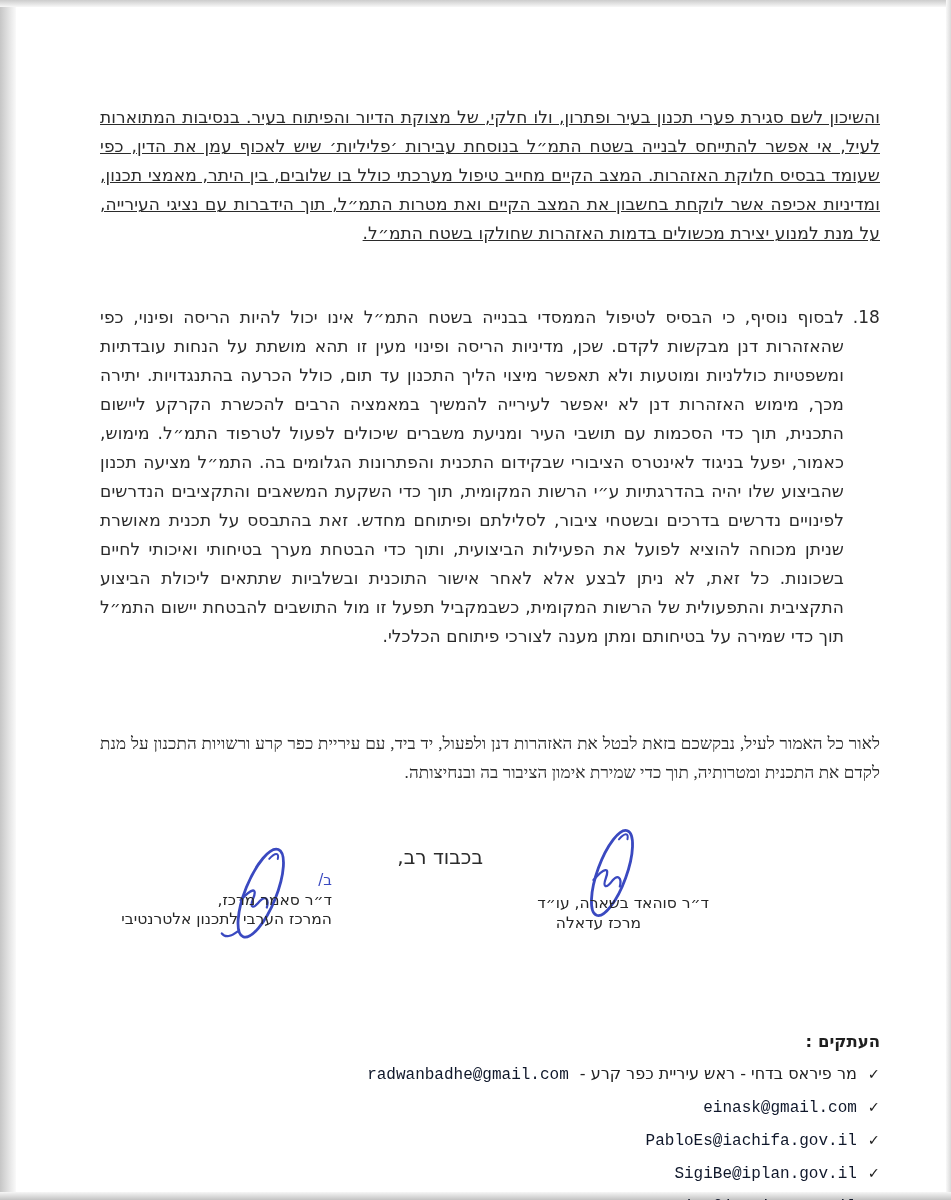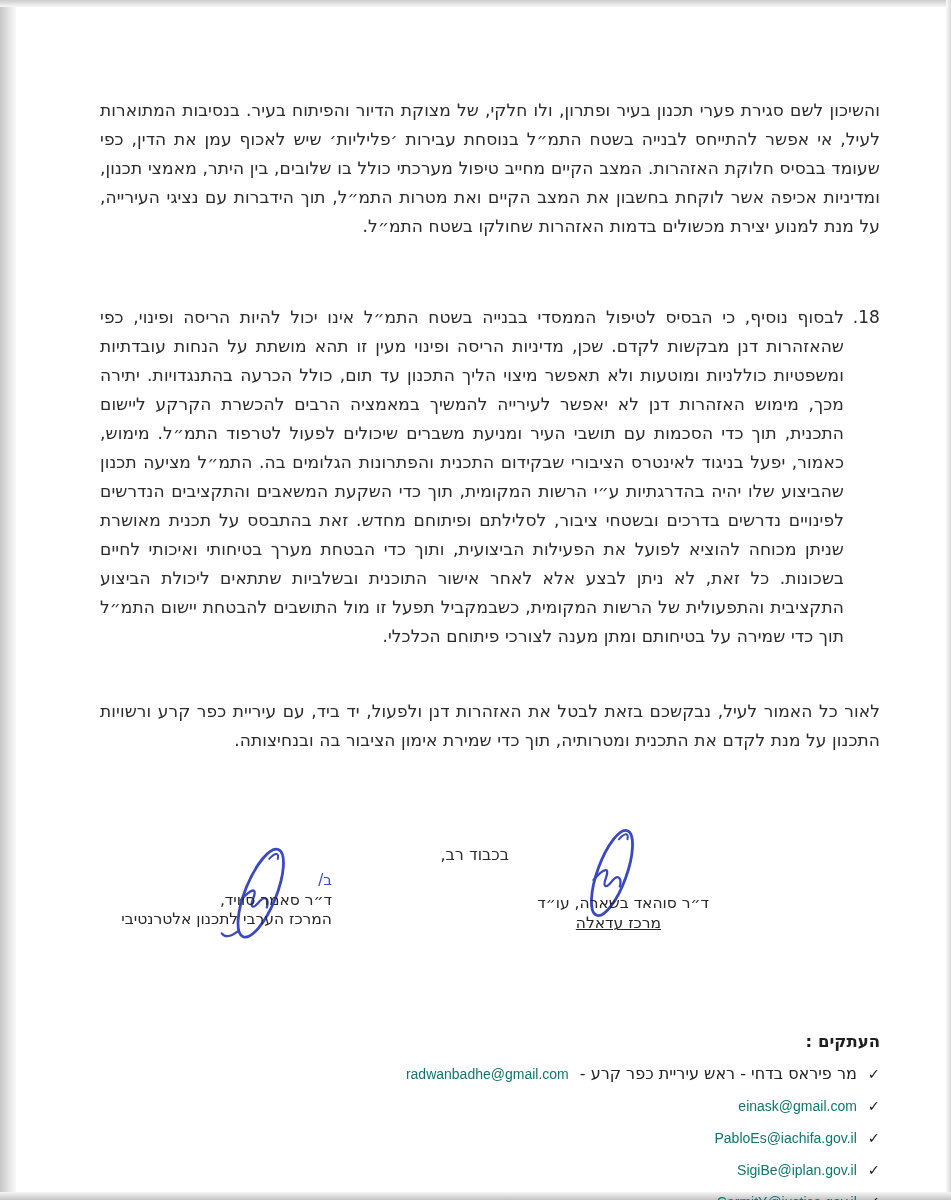--- a/index.html
+++ b/index.html
@@ -19,50 +19,50 @@
     background:linear-gradient(270deg,#dadada,#f9f9f9);}
   .edge-bottom{left:0;right:0;bottom:0;height:8px;
     background:linear-gradient(0deg,#c3c3c3,#f6f6f6);}
 
   .para{
     position:absolute;left:100px;width:780px;
     direction:rtl;text-align:justify;
     font-size:17px;line-height:29px;
     letter-spacing:0.1px;
   }
-  .p0{top:96px;}
+  .p0{top:103px;text-decoration:underline;}
   .p18{top:303px;display:flex;}
   .p18 .num{flex:0 0 36px;text-align:right;}
   .p18 .pbody{flex:1;text-align:justify;}
-  .p2{top:697px;}
+  .p2{top:729px;font-family:Liberation Serif, serif;}
 
   .salutation{
-    position:absolute;top:845px;right:442px;
-    direction:rtl;font-size:16px;
+    position:absolute;top:845px;right:468px;
+    direction:rtl;font-size:20px;
   }
 
   .sig{position:absolute;direction:rtl;text-align:right;
     font-size:15.5px;line-height:19.5px;color:#262626;}
   .sig-right{top:894px;right:242px;}
-  .sig-right .sig-org{margin-right:48px;text-decoration:underline;}
+  .sig-right .sig-org{margin-right:68px;}
   .sig-left{top:871px;right:619px;}
   .ink{color:#3a49c0;}
   .sig-prefix{font-size:15px;margin-left:6px;}
 
   .scribble{position:absolute;overflow:visible;}
   .scribble-right{left:576px;top:822px;width:72px;height:102px;}
   .scribble-left{left:220px;top:841px;width:80px;height:108px;}
 
   .copies{position:absolute;top:1032px;right:71px;direction:rtl;text-align:right;}
   .copies-heading{font-weight:bold;font-size:16.5px;margin-bottom:13px;margin-left:2px;color:#1f1f1f;}
   .copy-item{display:flex;direction:rtl;align-items:baseline;gap:11px;
     margin-bottom:13px;font-size:16px;line-height:19px;justify-content:flex-start;color:#222;}
   .check{font-size:14.5px;font-weight:bold;color:#1b1b1b;}
-  .copy-email{font-family:Liberation Sans, sans-serif;font-size:14px;
-    direction:ltr;unicode-bidi:embed;color:#0f766e;}
+  .copy-email{font-family:Liberation Mono, monospace;font-size:16px;
+    direction:ltr;unicode-bidi:embed;color:#0f172a;}
 </style>
 </head>
 <body>
 
 <div>
   <div class="edge edge-left"></div>
   <div class="edge-top edge"></div>
   <div class="edge edge-right"></div>
   <div class="edge edge-bottom"></div>
 
@@ -94,21 +94,21 @@
     <g fill="none" stroke="currentColor" stroke-linecap="round" transform="rotate(22 40 54)">
       <ellipse cx="40" cy="52" rx="15.5" ry="47" stroke-width="2.8"></ellipse>
       <path d="M24 66 C 30 50 35 48 35 60 C 35 70 39 70 42 60 C 45 52 50 54 51 63" stroke-width="2.3"></path>
       <path d="M35 17 C 38 9 42 7 43 14" stroke-width="2"></path>
       <path d="M33 96 C 29 103 24 107 19 104" stroke-width="2.2"></path>
     </g>
   </svg>
 
   <div class="sig sig-left">
     <div class="sig-prefix ink">ב/</div>
-    <div class="sig-name">ד״ר סאמר סוויד,</div>
+    <div class="sig-name">ד״ר סאמר מרכז,</div>
     <div class="sig-org">המרכז הערבי לתכנון אלטרנטיבי</div>
   </div>
 
   <div class="copies">
     <div class="copies-heading">העתקים :</div>
 
     <div class="copy-item">
       <span class="check">✓</span>
       <span class="copy-text">מר פיראס בדחי - ראש עיריית כפר קרע -</span>
       <span class="copy-email">radwanbadhe@gmail.com</span>

